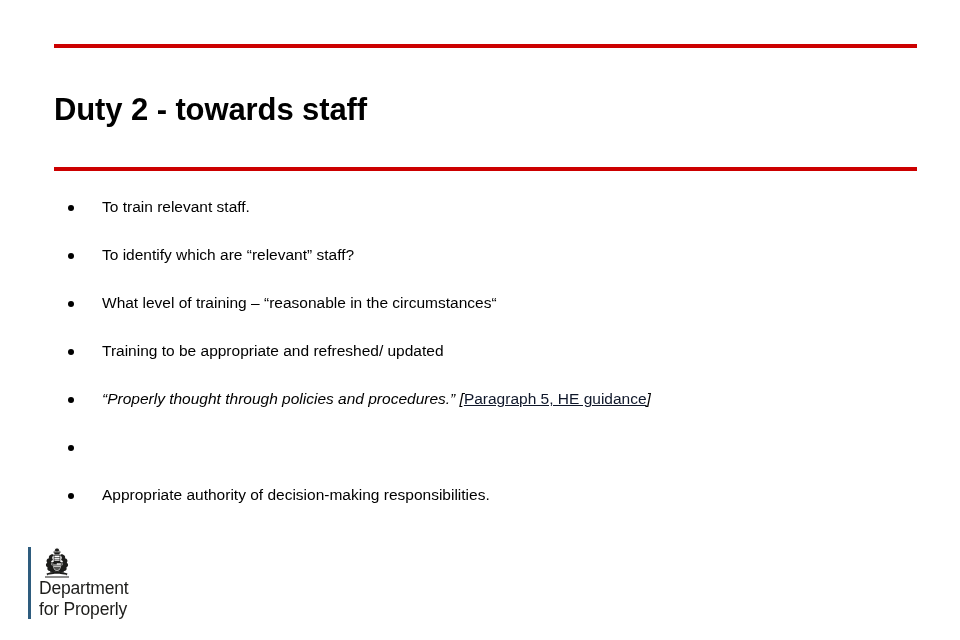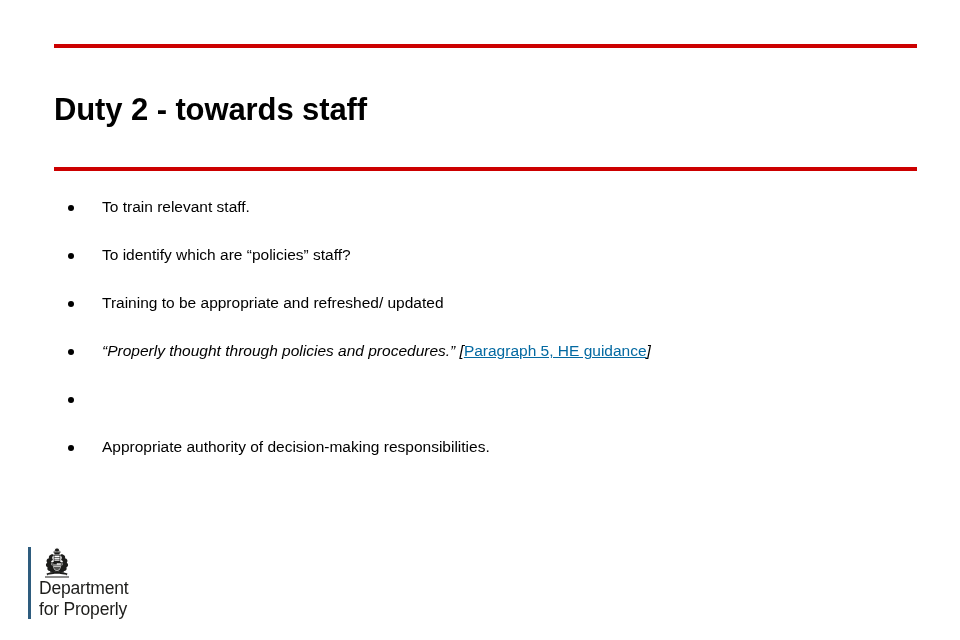--- a/index.html
+++ b/index.html
@@ -71,21 +71,21 @@
     left: 14px;
     top: 9px;
     width: 6px;
     height: 6px;
     border-radius: 50%;
     background: #000000;
   }
   .bullet-text { display: inline; }
   .bullet-text .bracket { color: #000000; font-style: italic; }
   a.doc-link {
-    color: #0369a1;
+    color: #0f172a;
     text-decoration: underline;
   }
 
   
   #dfe-logo {
     position: absolute;
     left: 16px;
     top: 547px;
     width: 170px;
     height: 74px;
@@ -131,23 +131,27 @@
 
   <ul id="bullet-list">
 
     <li class="bullet-item">
       <span class="bullet-dot"></span>
       <span class="bullet-text">To train relevant staff.</span>
     </li>
 
     <li class="bullet-item">
       <span class="bullet-dot"></span>
-      <span class="bullet-text">To identify which are “policies” staff?</span>
-    </li>
-
+      <span class="bullet-text">To identify which are “relevant” staff?</span>
+    </li>
+
+    <li class="bullet-item">
+      <span class="bullet-dot"></span>
+      <span class="bullet-text">What level of training – “reasonable in the circumstances“</span>
+    </li>
 
     <li class="bullet-item">
       <span class="bullet-dot"></span>
       <span class="bullet-text">Training to be appropriate and refreshed/ updated</span>
     </li>
 
     <li class="bullet-item">
       <span class="bullet-dot"></span>
       <span class="bullet-text"><span class="bracket">“Properly thought through policies and procedures.” [</span><a class="doc-link" href="#">Paragraph 5, HE guidance</a><span class="bracket">]</span></span>
     </li>

